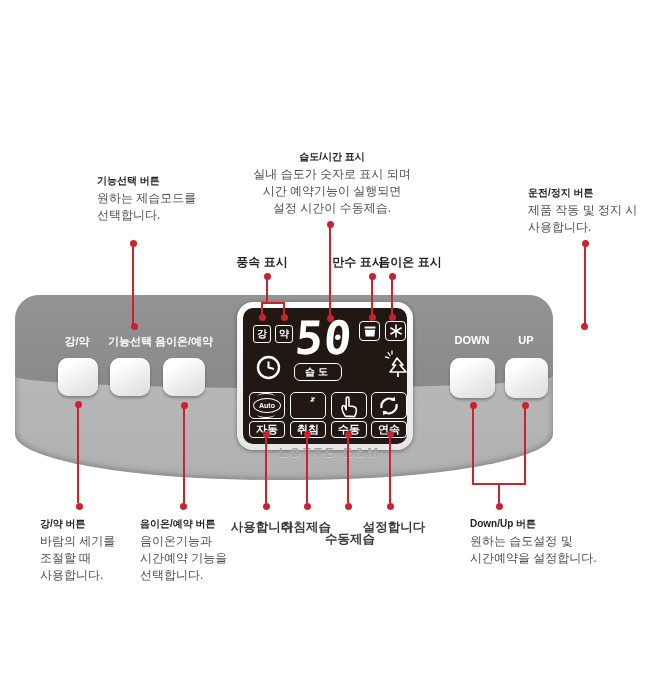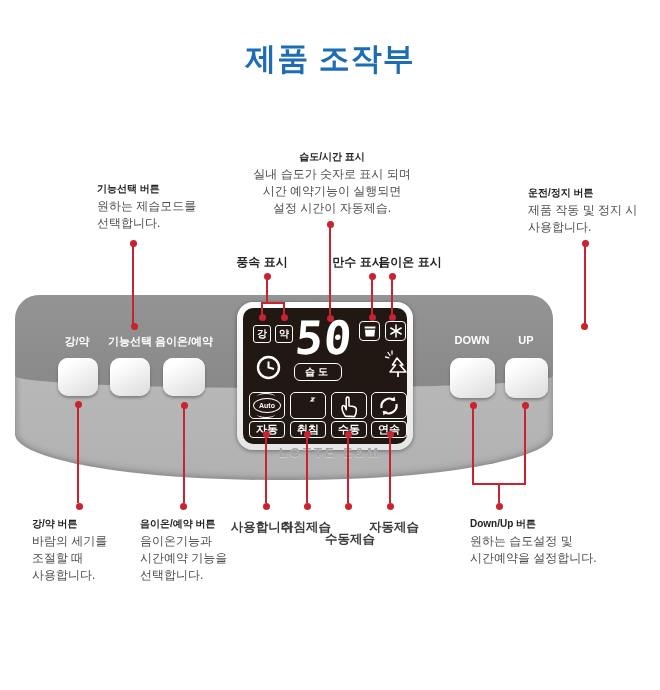--- a/index.html
+++ b/index.html
@@ -74,33 +74,32 @@
   .rline{position:absolute;background:#c8232e;z-index:55;}
   .v{width:2px;} .h{height:2px;}
 
   .icon-svg{display:block;}
 </style>
 </head>
 <body>
 
 <div class="page">
 
-  <h1 class="title">제품 조작부</h1>
-
-  <div class="ann" style="left:97px;top:180px;">
+
+  <div class="ann" style="left:97px;top:172px;">
     <div class="ann-title">기능선택 버튼</div>
     <div class="ann-line">원하는 제습모드를</div>
     <div class="ann-line">선택합니다.</div>
   </div>
 
   <div class="ann center" style="left:237px;top:148px;width:190px;">
     <div class="ann-title">습도/시간 표시</div>
     <div class="ann-line">실내 습도가 숫자로 표시 되며</div>
     <div class="ann-line">시간 예약기능이 실행되면</div>
-    <div class="ann-line">설정 시간이 자동제습.</div>
+    <div class="ann-line">설정 시간이 수동제습.</div>
   </div>
 
   <div class="ann" style="left:528px;top:184px;">
     <div class="ann-title">운전/정지 버튼</div>
     <div class="ann-line">제품 작동 및 정지 시</div>
     <div class="ann-line">사용합니다.</div>
   </div>
 
   <div class="mid-label" style="left:262px;top:254px;">풍속 표시</div>
   <div class="mid-label" style="left:358px;top:254px;">만수 표시</div>
@@ -270,38 +269,38 @@
   <div class="dot" style="left:386.5px;top:502.5px;"></div>
 
   <div class="dot" style="left:469.5px;top:401.5px;"></div>
   <div class="dot" style="left:521.5px;top:401.5px;"></div>
   <div class="rline v" style="left:472px;top:408px;height:77px;"></div>
   <div class="rline v" style="left:524px;top:408px;height:77px;"></div>
   <div class="rline h" style="left:472px;top:483px;width:54px;"></div>
   <div class="rline v" style="left:498px;top:485px;height:18px;"></div>
   <div class="dot" style="left:495.5px;top:502.5px;"></div>
 
-  <div class="ann" style="left:32px;top:515px;">
+  <div class="ann" style="left:40px;top:515px;">
     <div class="ann-title">강/약 버튼</div>
     <div class="ann-line">바람의 세기를</div>
     <div class="ann-line">조절할 때</div>
     <div class="ann-line">사용합니다.</div>
   </div>
 
   <div class="ann" style="left:140px;top:515px;">
     <div class="ann-title">음이온/예약 버튼</div>
     <div class="ann-line">음이온기능과</div>
     <div class="ann-line">시간예약 기능을</div>
     <div class="ann-line">선택합니다.</div>
   </div>
 
   <div class="mode-label" style="left:262px;top:519px;">사용합니다</div>
   <div class="mode-label" style="left:306px;top:519px;">취침제습</div>
   <div class="mode-label" style="left:350px;top:531px;">수동제습</div>
-  <div class="mode-label" style="left:394px;top:519px;">자동제습</div>
+  <div class="mode-label" style="left:394px;top:519px;">설정합니다</div>
 
   <div class="ann" style="left:470px;top:515px;">
     <div class="ann-title">Down/Up 버튼</div>
     <div class="ann-line">원하는 습도설정 및</div>
     <div class="ann-line">시간예약을 설정합니다.</div>
   </div>
 
 </div>
 
 </body></html>

